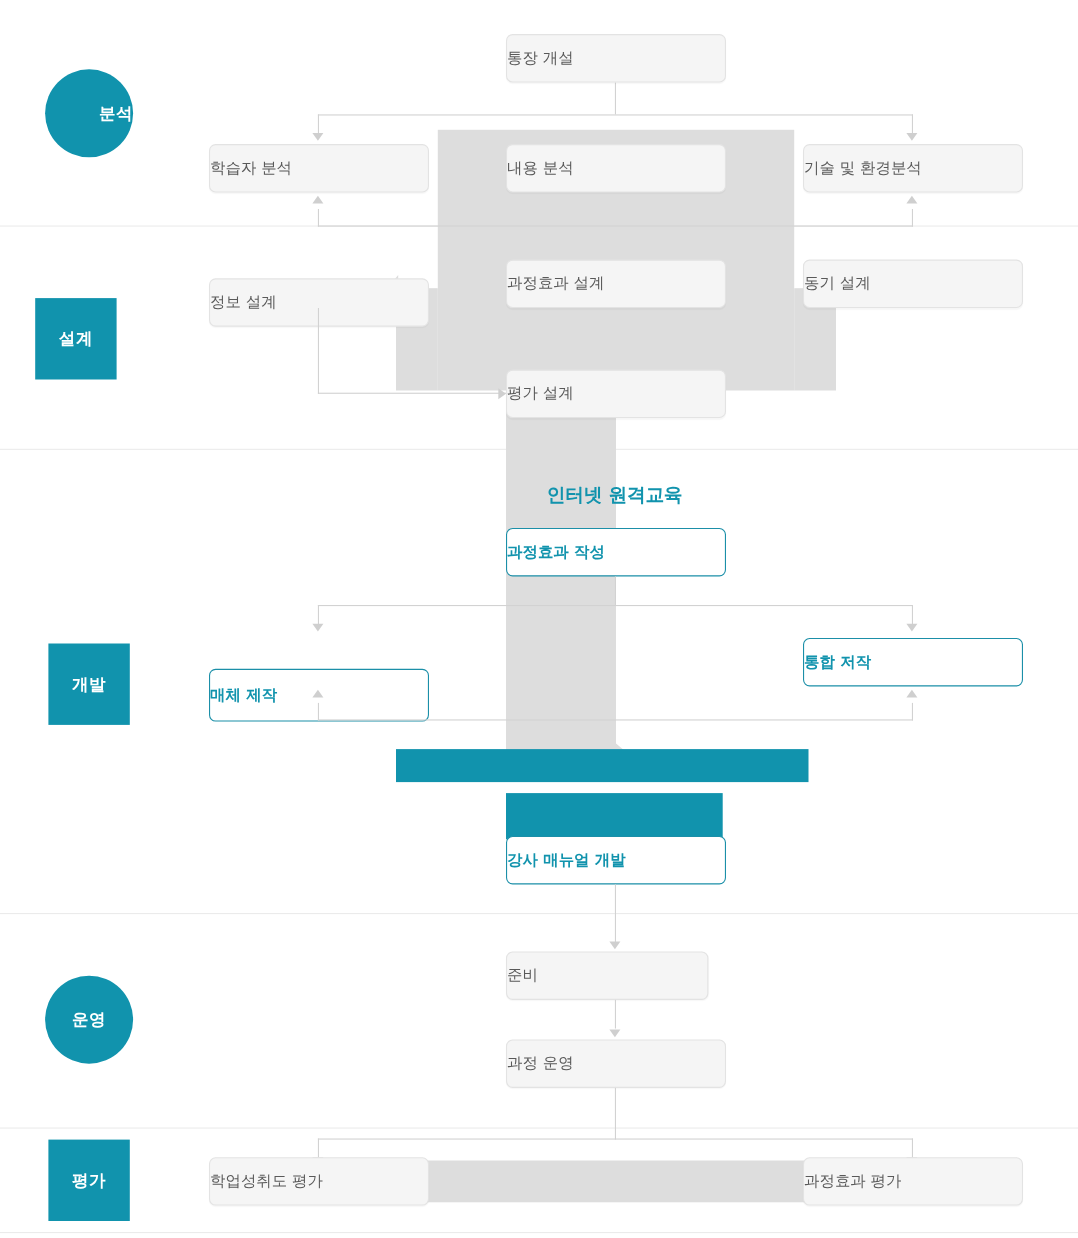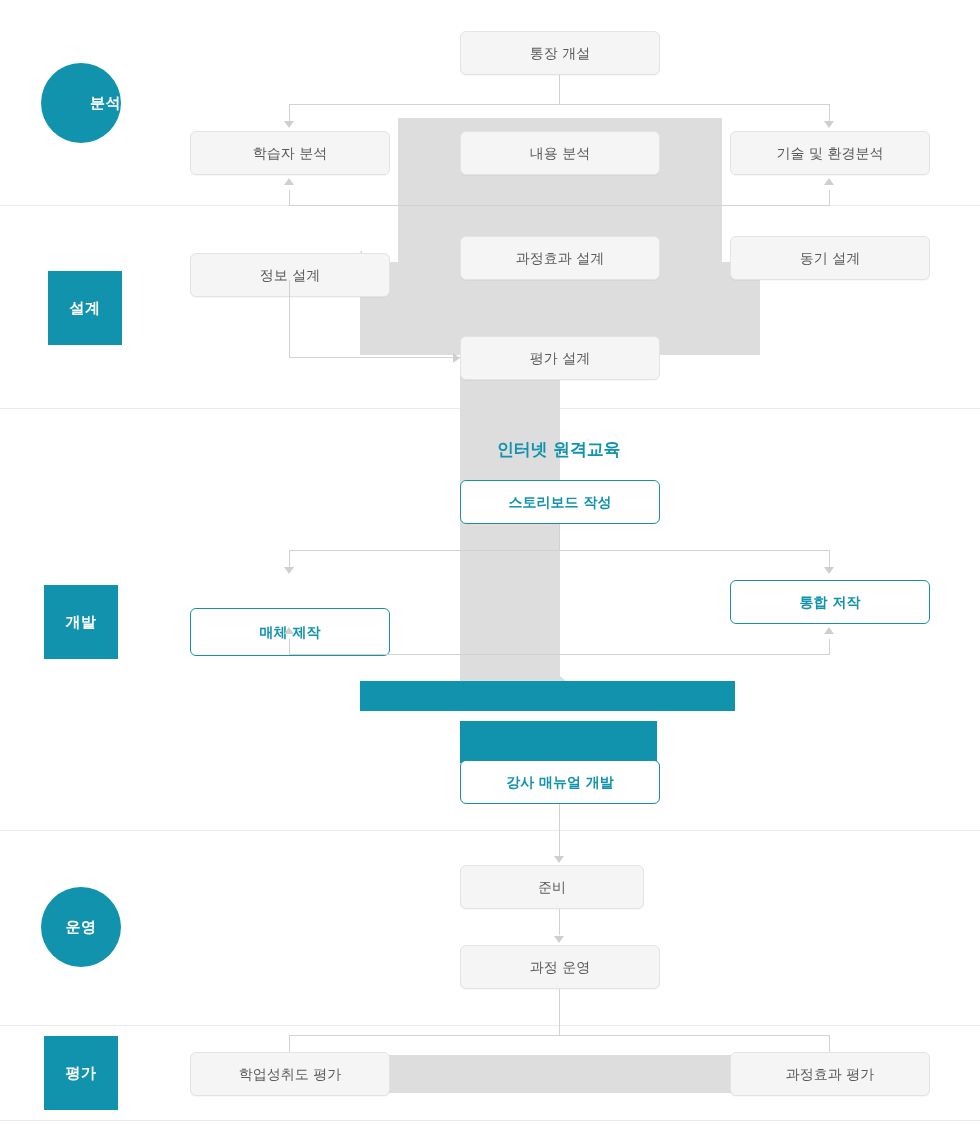--- a/index.html
+++ b/index.html
@@ -51,21 +51,20 @@
     letter-spacing:0.5px;
   }
   .stage-marker.circle{border-radius:50%;}
   .stage-marker.square{border-radius:0;}
   
   .node{
     position:absolute;
     box-sizing:border-box;
     display:flex;
     align-items:center;
-    justify-content:center;
     font-size:14px;
     border-radius:6px;
     text-align:center;
     line-height:1.2;
   }
   .node.gray{
     background:#f5f5f5;
     border:1px solid #e3e3e3;
     color:#595959;
     box-shadow:0 1px 1px rgba(0,0,0,.035);
@@ -135,21 +134,21 @@
   <div class="funnel-notch" style="left:560px;top:676px;border-top:10px solid transparent;border-bottom:10px solid transparent;border-left:12px solid #dddddd;"></div>
 
   <div class="funnel-wide" style="left:388px;top:1055px;width:345px;height:38px;"></div>
 
   <div class="tealbar" style="left:360px;top:681px;width:375px;height:30px;"></div>
   <div class="tealbar" style="left:460px;top:721px;width:197px;height:42px;"></div>
 
   <div class="stage-marker circle" style="left:41px;top:63px;width:80px;height:80px;justify-content:flex-end;">
     <span>분석</span>
   </div>
-  <div class="stage-marker square" style="left:48px;top:271px;width:74px;height:74px;">
+  <div class="stage-marker square" style="left:32px;top:271px;width:74px;height:74px;">
     <span>설계</span>
   </div>
   <div class="stage-marker square" style="left:44px;top:585px;width:74px;height:74px;">
     <span>개발</span>
   </div>
   <div class="stage-marker circle" style="left:41px;top:887px;width:80px;height:80px;">
     <span>운영</span>
   </div>
   <div class="stage-marker square" style="left:44px;top:1036px;width:74px;height:74px;">
     <span>평가</span>
@@ -195,21 +194,21 @@
     <span>평가 설계</span>
   </div>
 
   <div class="ln v" style="left:289px;top:280px;height:78px;"></div>
   <div class="ln h" style="left:289px;top:357px;width:171px;"></div>
   <div class="arrow-right" style="left:453px;top:353px;"></div>
 
   <div class="section-title" style="left:497px;top:438px;">인터넷 원격교육</div>
 
   <div class="node teal" style="left:460px;top:480px;width:200px;height:44px;">
-    <span>스토리보드 작성</span>
+    <span>과정효과 작성</span>
   </div>
 
   <div class="ln v" style="left:559px;top:524px;height:26px;"></div>
   <div class="ln h" style="left:289px;top:550px;width:541px;"></div>
   <div class="ln v" style="left:289px;top:550px;height:18px;"></div>
   <div class="ln v" style="left:829px;top:550px;height:18px;"></div>
   <div class="arrow-down" style="left:284px;top:567px;"></div>
   <div class="arrow-down" style="left:824px;top:567px;"></div>
 
   <div class="node teal" style="left:190px;top:580px;width:200px;height:48px;margin-top:28px;">

